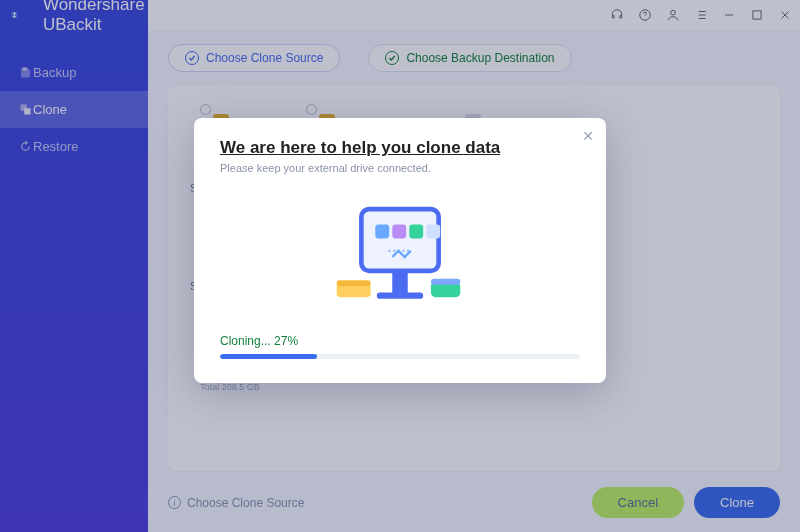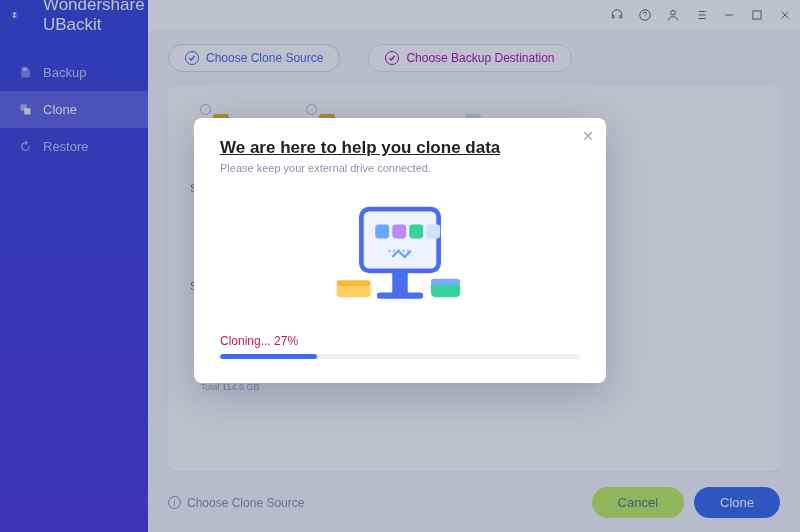--- a/index.html
+++ b/index.html
@@ -11,29 +11,29 @@
   .titlebar-left .logo { width: 14px; height: 14px; }
   .titlebar-right { flex: 1; display: flex; justify-content: flex-end; align-items: center; padding-right: 8px; gap: 14px; }
   .titlebar-right .ticon { width: 14px; height: 14px; color: #444; cursor: pointer; display: flex; align-items: center; justify-content: center; }
   .titlebar-right svg { width: 14px; height: 14px; stroke: #555; fill: none; stroke-width: 1.5; }
 
   
   .main { display: flex; height: calc(100% - 30px); }
 
   
   .sidebar { width: 148px; background: linear-gradient(180deg, #3a49e0, #4f3fe0); display: flex; flex-direction: column; padding-top: 24px; }
-  .side-item { display: flex; align-items: center; gap: 10px; padding: 11px 18px; color: rgba(255,255,255,0.7); font-size: 13px; cursor: pointer; }
+  .side-item { display: flex; align-items: center; padding: 11px 18px; color: rgba(255,255,255,0.7); font-size: 13px; cursor: pointer; }
   .side-item.active { background: rgba(255,255,255,0.18); color: #fff; }
   .side-item svg { width: 15px; height: 15px; fill: currentColor; opacity: 0.9; }
 
   
   .content { flex: 1; background: #f7f9ff; position: relative; display: flex; flex-direction: column; }
   .steps { display: flex; gap: 28px; padding: 14px 20px 8px; }
   .step { display: flex; align-items: center; gap: 7px; border: 1px solid #cdd6f5; border-radius: 20px; padding: 6px 16px; font-size: 12px; color: #4a6cf0; background: #fff; }
-  .step.secondary { color: #a21caf; border-color: #dbe2f2; }
+  .step.secondary { color: #15803d; border-color: #dbe2f2; }
   .step .chk { width: 14px; height: 14px; border: 1.5px solid currentColor; border-radius: 50%; display: flex; align-items: center; justify-content: center; }
   .step .chk svg { width: 8px; height: 8px; stroke: currentColor; fill: none; stroke-width: 2; }
 
   .panel { margin: 6px 20px; background: #fff; border-radius: 8px; box-shadow: 0 1px 3px rgba(60,80,160,0.06); flex: 1; padding: 12px 20px; overflow: hidden; }
   .drive-row { display: flex; gap: 46px; padding: 6px 12px 4px; }
   .drive { display: flex; flex-direction: column; align-items: center; width: 60px; }
   .radio { width: 11px; height: 11px; border: 1.5px solid #b7c0d8; border-radius: 50%; align-self: flex-start; margin-bottom: 2px; }
   .radio.checked { border-color: #3a74f0; }
   .radio.checked::after { content: ""; display: block; width: 5px; height: 5px; background: #3a74f0; border-radius: 50%; margin: 1.3px auto; }
   .drv-icon { width: 40px; height: 34px; border-radius: 5px 5px 3px 3px; position: relative; margin-top: 2px; }
@@ -57,21 +57,21 @@
   .btn-primary { background: #3a6df0; color: #fff; }
 
   
   .overlay { position: absolute; inset: 0; background: rgba(20,30,70,0.28); display: flex; align-items: flex-start; justify-content: center; }
   .modal { margin-top: 118px; width: 412px; background: #fff; border-radius: 8px; box-shadow: 0 10px 40px rgba(30,40,90,0.25); padding: 20px 26px 24px; position: relative; }
   .modal .close { position: absolute; top: 10px; right: 12px; cursor: pointer; color: #9aa3b8; font-size: 14px; }
   .modal h2 { font-size: 17px; color: #222; font-weight: 600; text-decoration: underline; }
   .modal p.sub { font-size: 11px; color: #8a93a8; margin-top: 4px; }
   .illus { display: flex; justify-content: center; margin: 18px 0 12px; }
   .illus svg { width: 170px; height: 130px; }
-  .status-label { font-size: 12px; color: #be185d; margin-bottom: 6px; }
+  .status-label { font-size: 12px; color: #15803d; margin-bottom: 6px; }
   .progress { width: 100%; height: 5px; background: #edf0f7; border-radius: 3px; overflow: hidden; }
   .progress .bar { height: 100%; background: #3a6df0; border-radius: 3px; }
 </style>
 </head>
 <body>
 
 <div class="titlebar">
   <div class="titlebar-left">
     <svg class="logo" viewBox="0 0 24 24">
         <path fill="#7de0ff" d="M4 4h16v16H4z" opacity=".3"></path>
@@ -192,21 +192,21 @@
         </div>
       </div>
 
       <div class="section-label">SanDisk</div>
       <div class="drive-row">
         <div class="drive">
           <span class="radio"></span>
           <div class="drv-icon yellow"></div>
           <div class="disk"></div>
           <span class="drv-label">(H:)</span>
-          <span class="drv-sub">Total 114.6 GB</span>
+          <span class="drv-sub">Total 208.5 GB</span>
         </div>
       </div>
     </div>
 
     <div class="footer">
       <div class="footer-left">
         <span class="info">i</span>
         <span>Choose Clone Source</span>
       </div>
       <button class="btn btn-secondary">Cancel</button>

